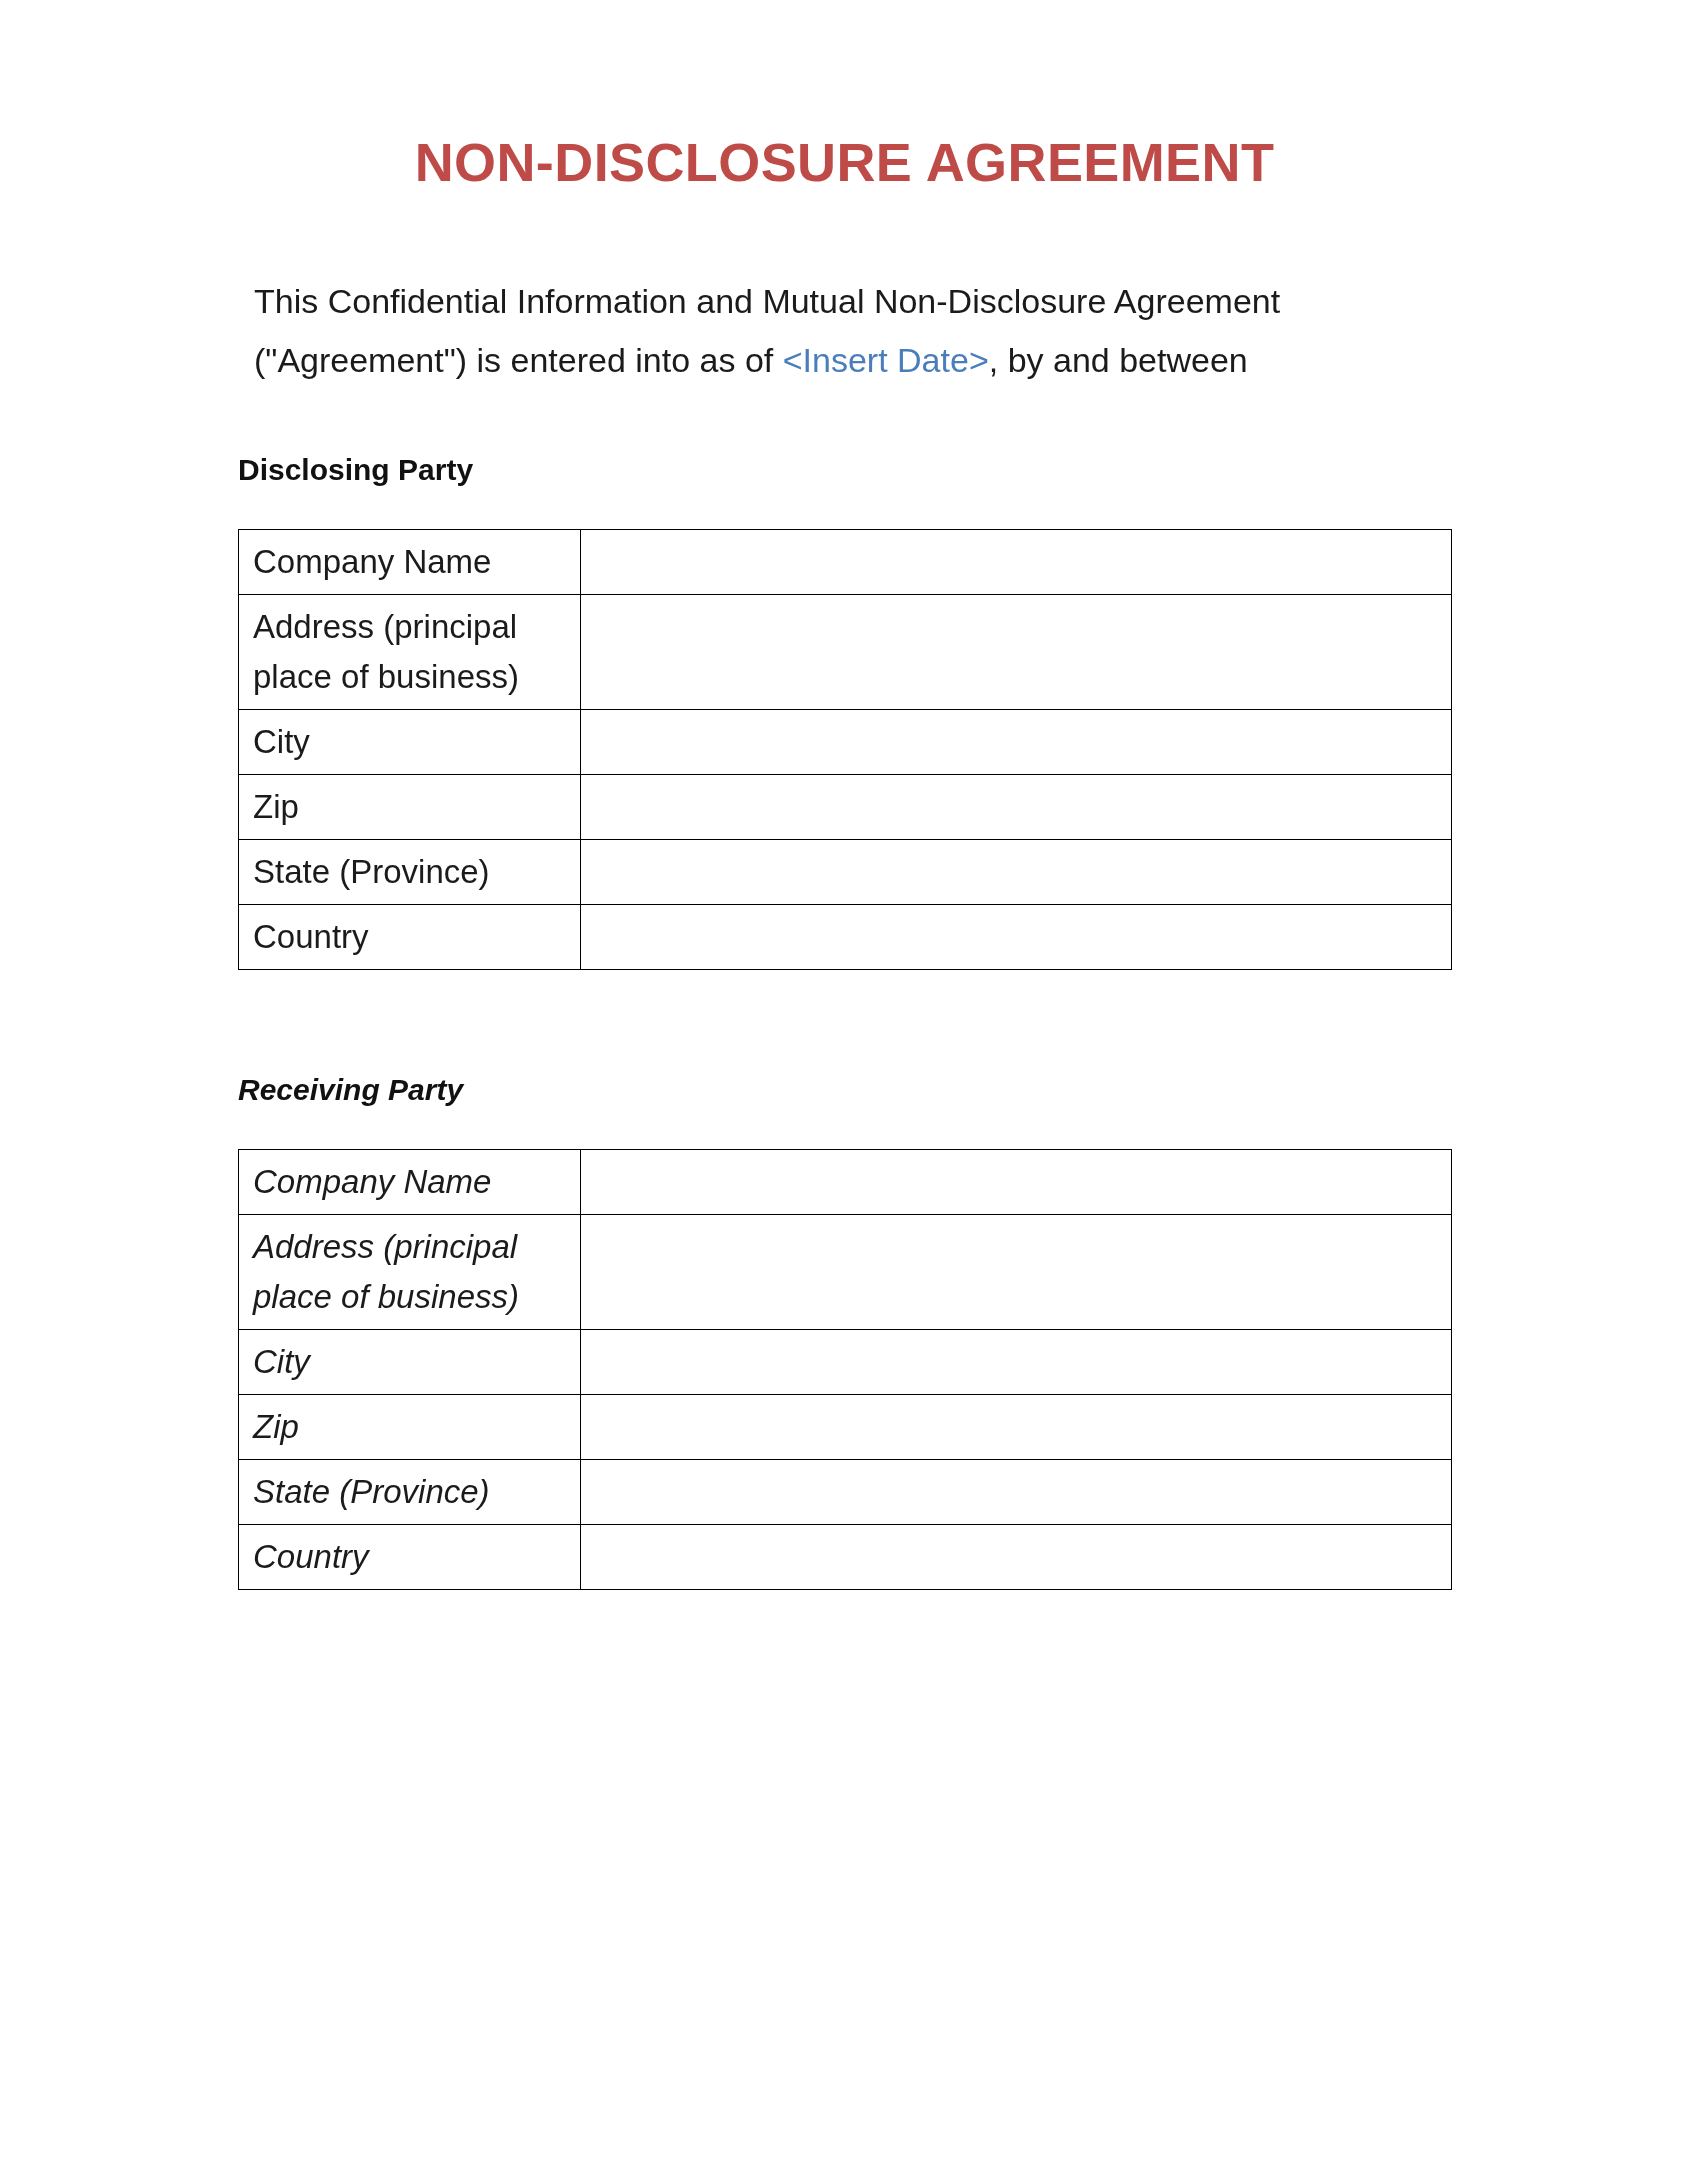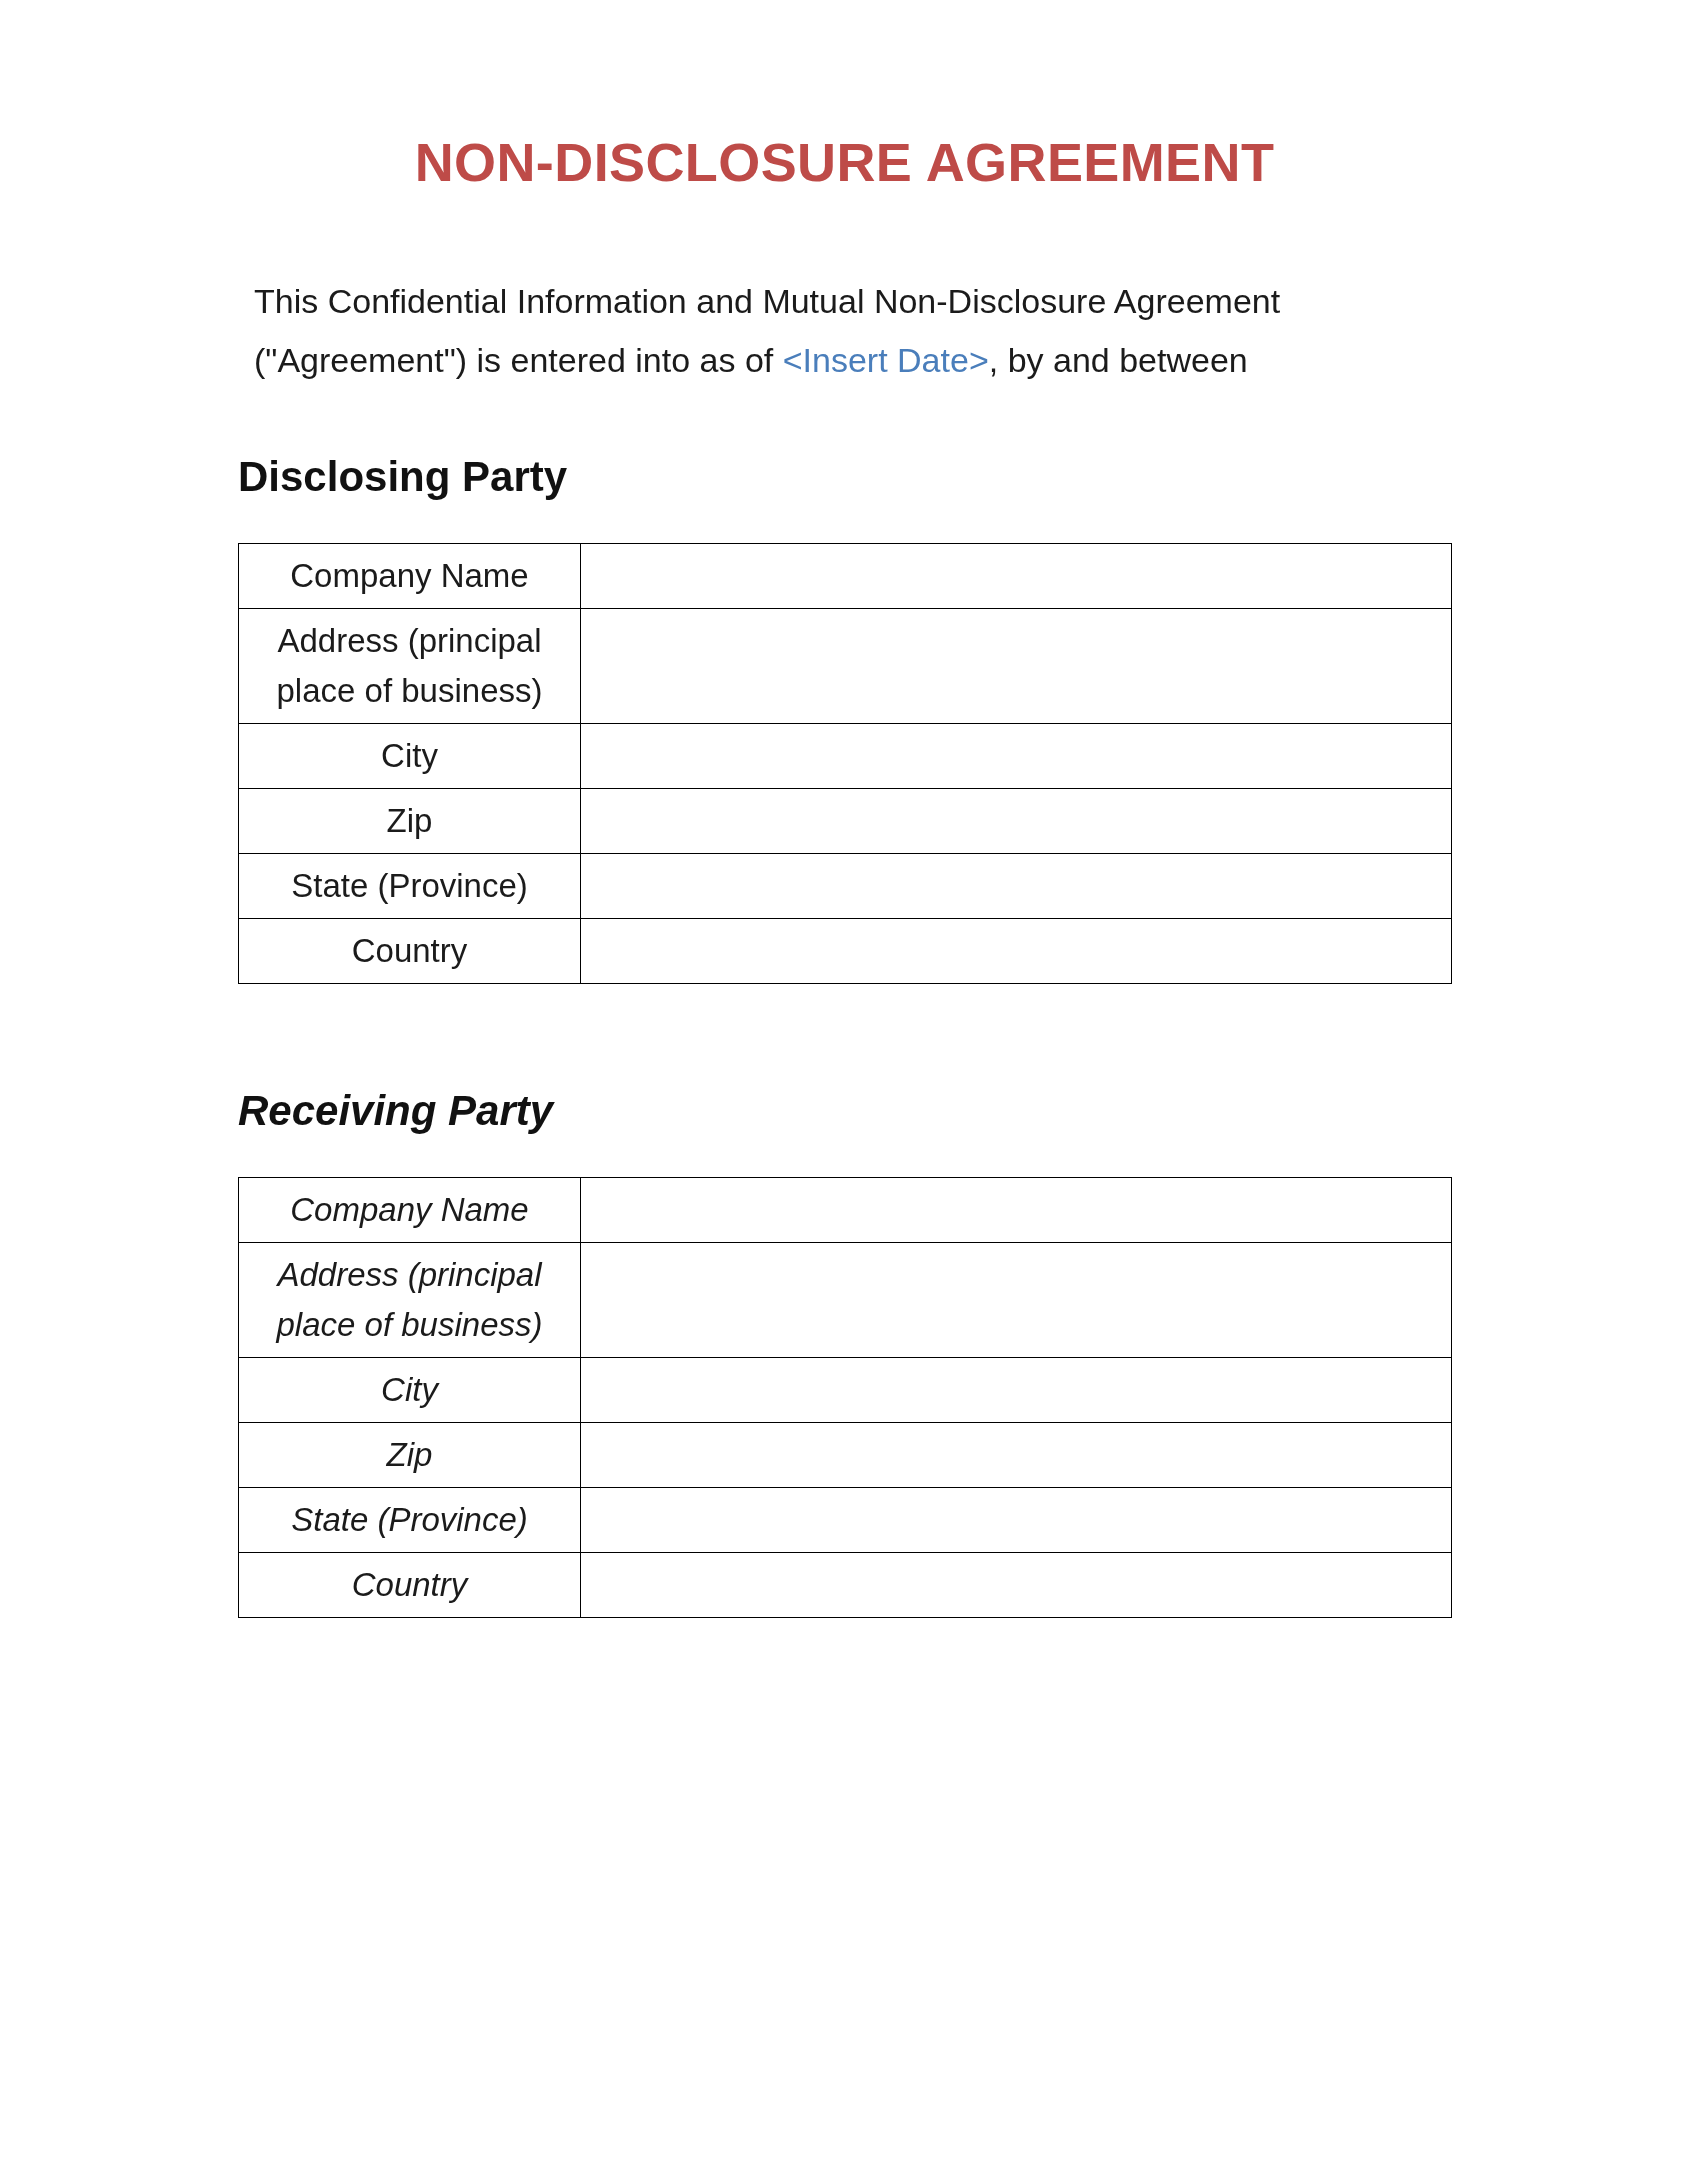--- a/index.html
+++ b/index.html
@@ -41,40 +41,39 @@
   }
   .party-section {
     margin: 0;
   }
   .party-section + .party-section {
     margin-top: 103px;
     font-style: italic;
   }
   .party-heading {
     margin: 0 0 42px 0;
-    font-size: 42px;
+    font-size: 30px;
     font-weight: 700;
     color: #111111;
   }
   table.party-table {
     border-collapse: collapse;
     width: 1214px;
     table-layout: fixed;
   }
   table.party-table td {
     border: 1.7px solid #000000;
     font-size: 33px;
     line-height: 50px;
     padding: 7px 14px;
     vertical-align: middle;
     word-wrap: break-word;
   }
   table.party-table tr {
     height: 65px;
-    text-align: center;
   }
   td.label-cell {
     width: 313px;
   }
   td.value-cell {
     width: auto;
   }
 </style>
 </head>
 <body>

